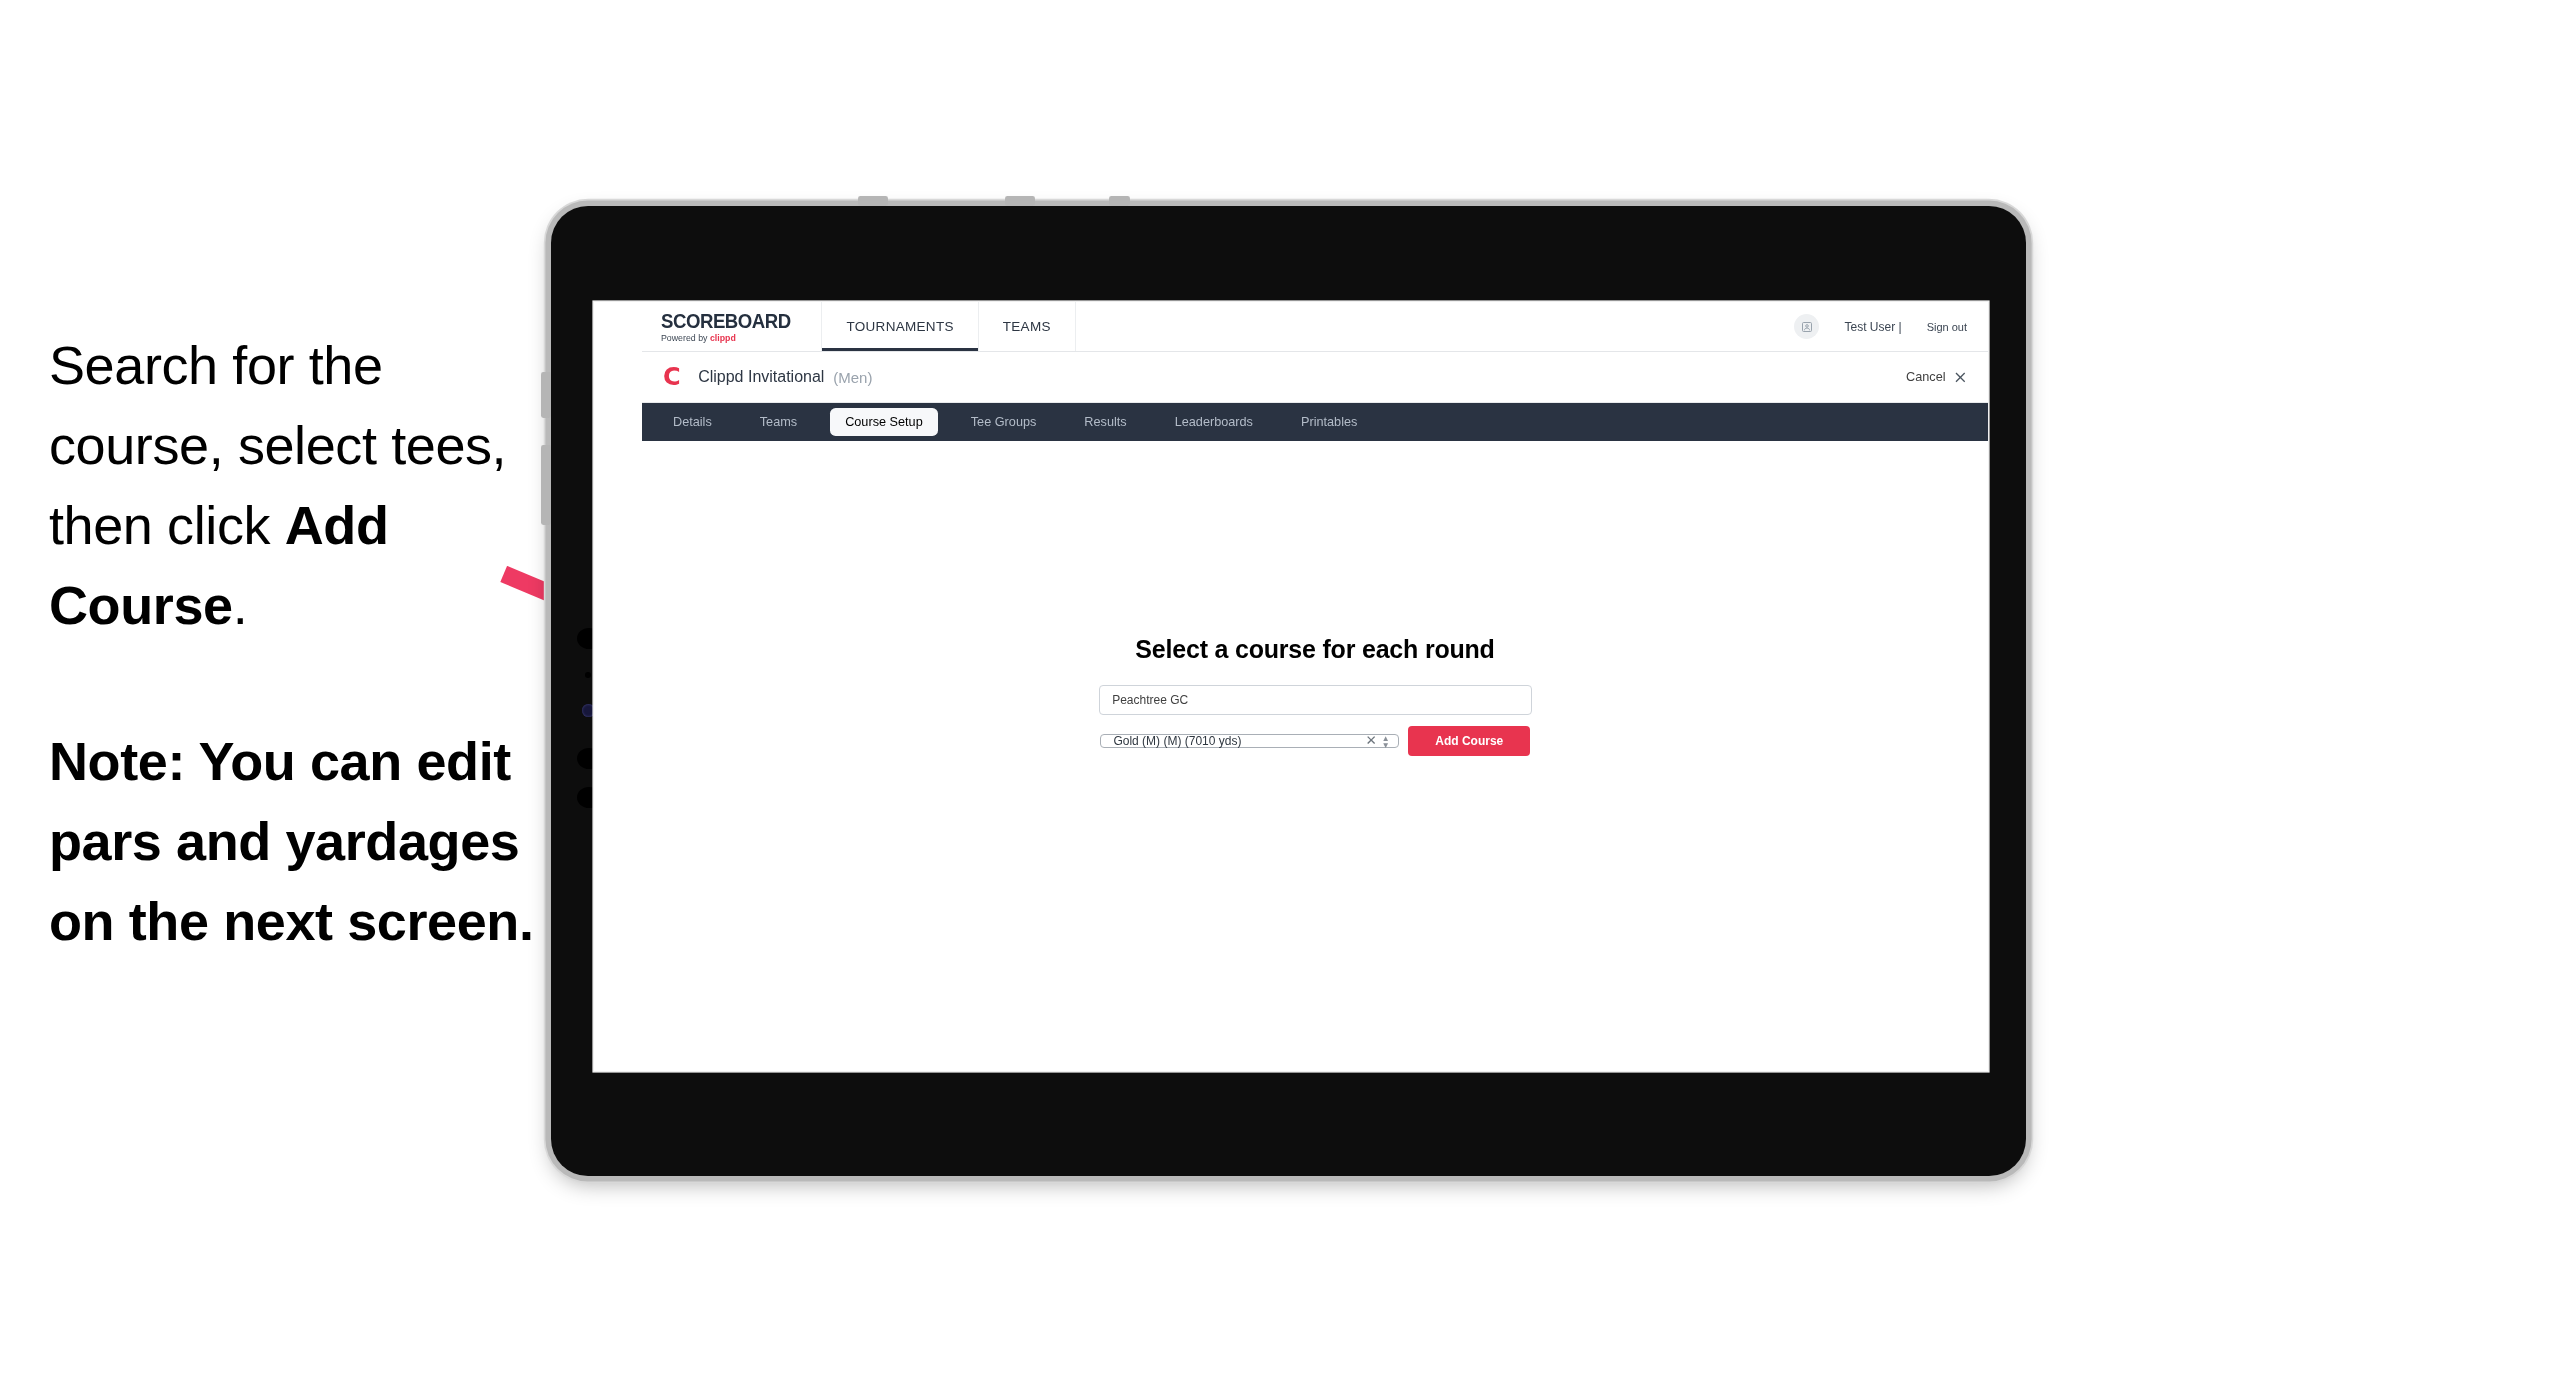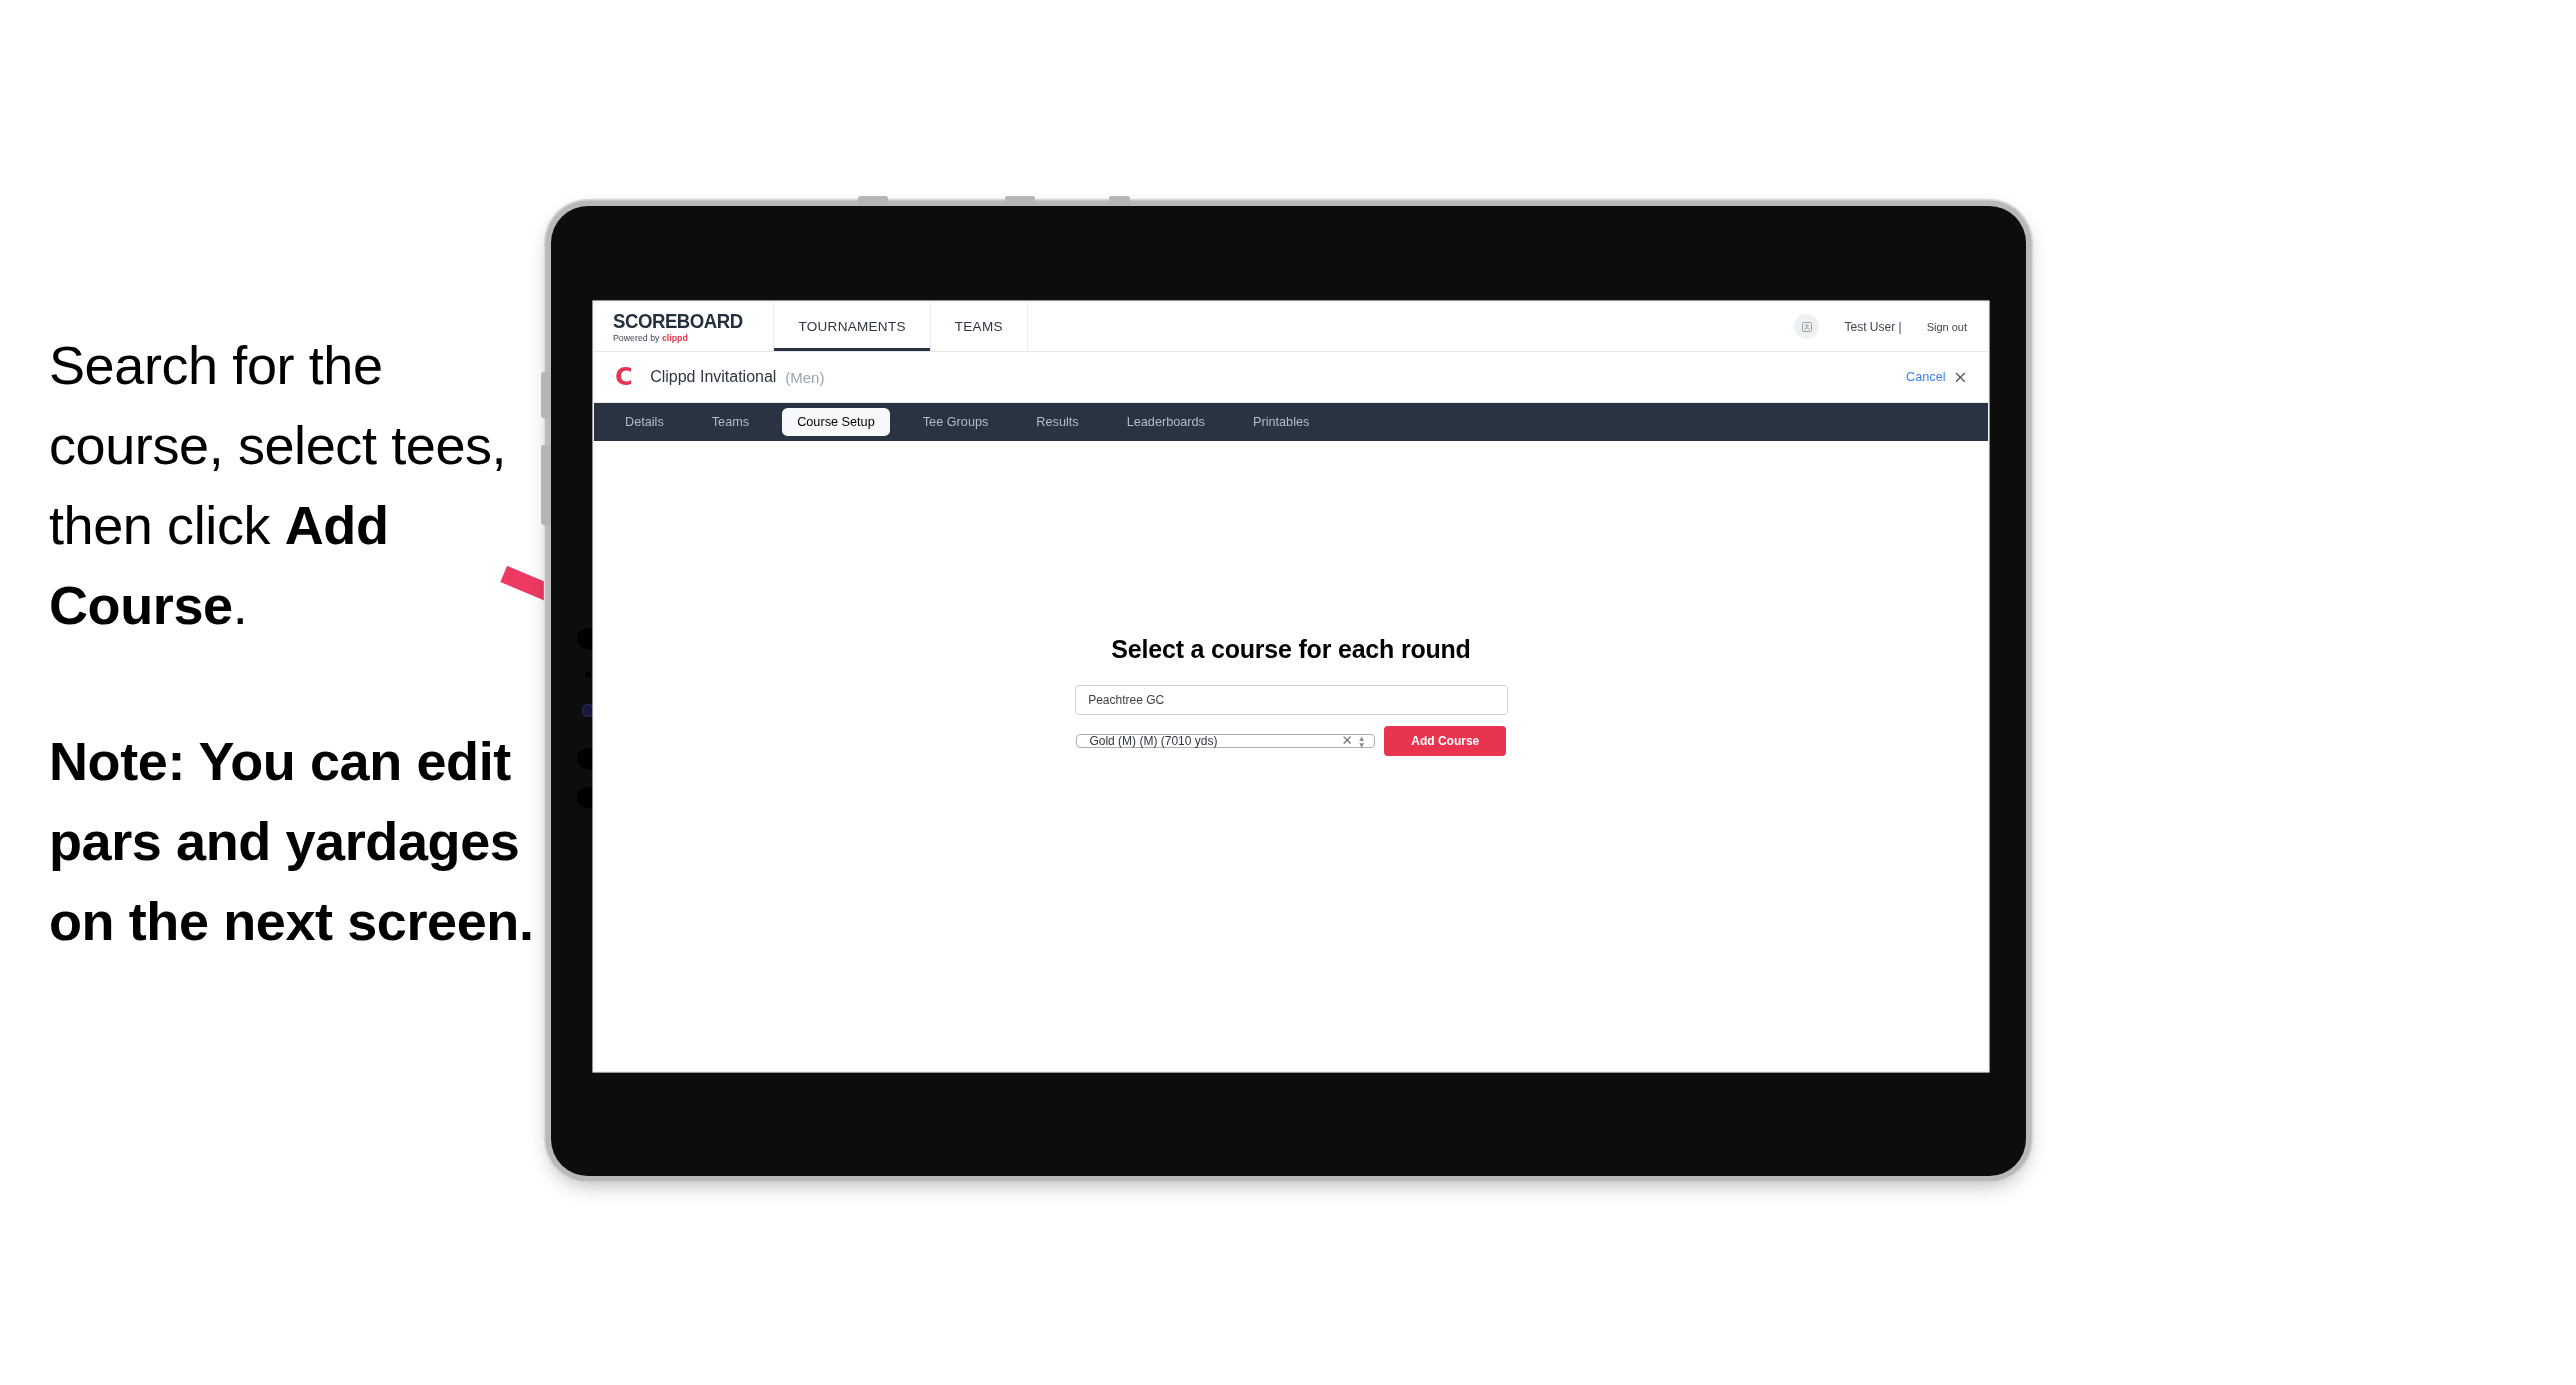--- a/index.html
+++ b/index.html
@@ -89,20 +89,21 @@
   
   .screen {
     position: absolute;
     left: 43px;
     top: 96px;
     width: 1394px;
     height: 769px;
     background: #ffffff;
     overflow: hidden;
     box-shadow: 0 0 0 1.6px #f0f0f0;
+    padding-left: 48px;
   }
 
   
   .appbar {
     position: relative;
     height: 50px;
     background: #ffffff;
     border-bottom: 0.8px solid #e4e6e9;
     display: flex;
     align-items: stretch;
@@ -191,21 +192,21 @@
     font-family: "DejaVu Sans", sans-serif;
   }
   .t-name { font-size: 16px; color: #2d3643; }
   .t-cat  { font-size: 15px; color: #9aa3ad; margin-left: 8.8px; }
   .title-spacer { flex: 1; }
   .cancel-btn {
     display: flex;
     align-items: center;
     gap: 8.8px;
     font-size: 12.7px;
-    color: #3b82f6;
+    color: #404040;
     cursor: pointer;
   }
 
   
   .subnav {
     height: 38px;
     background: #2a3342;
     display: flex;
     align-items: center;
     padding-left: 16px;

